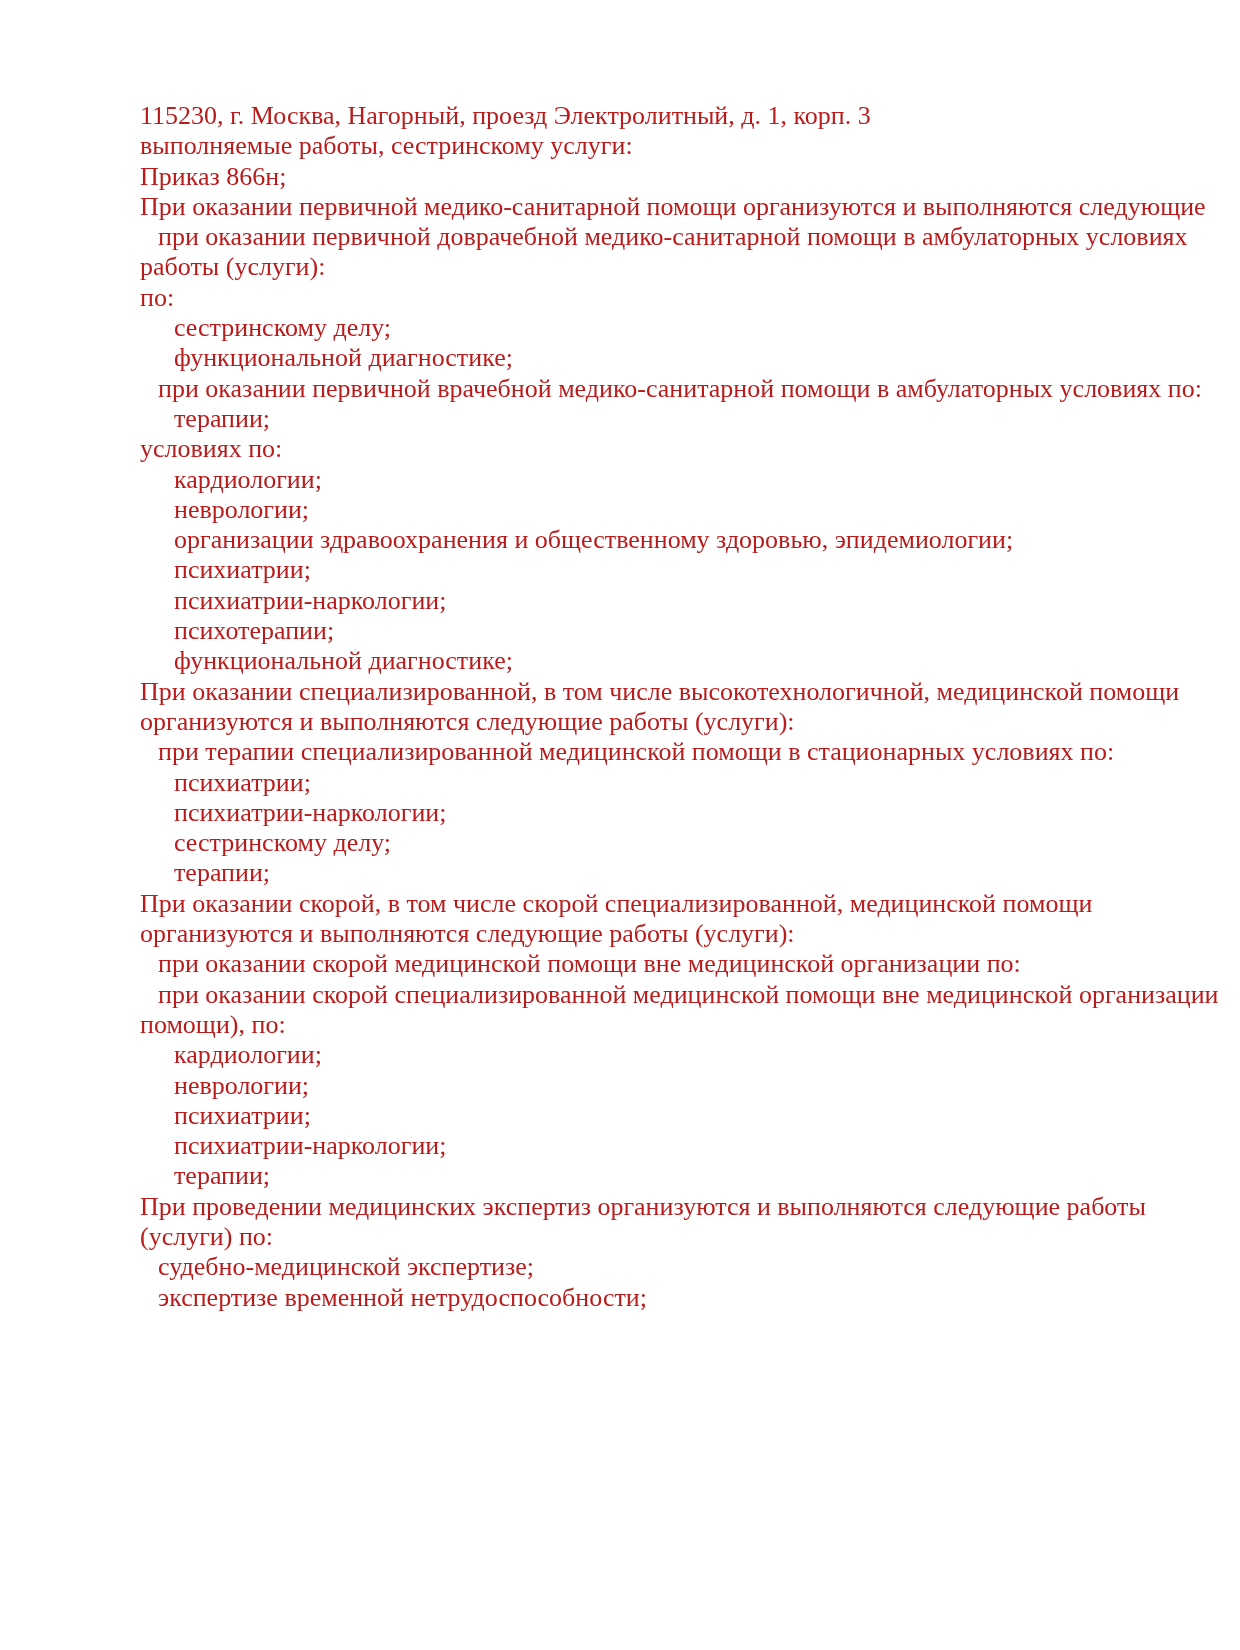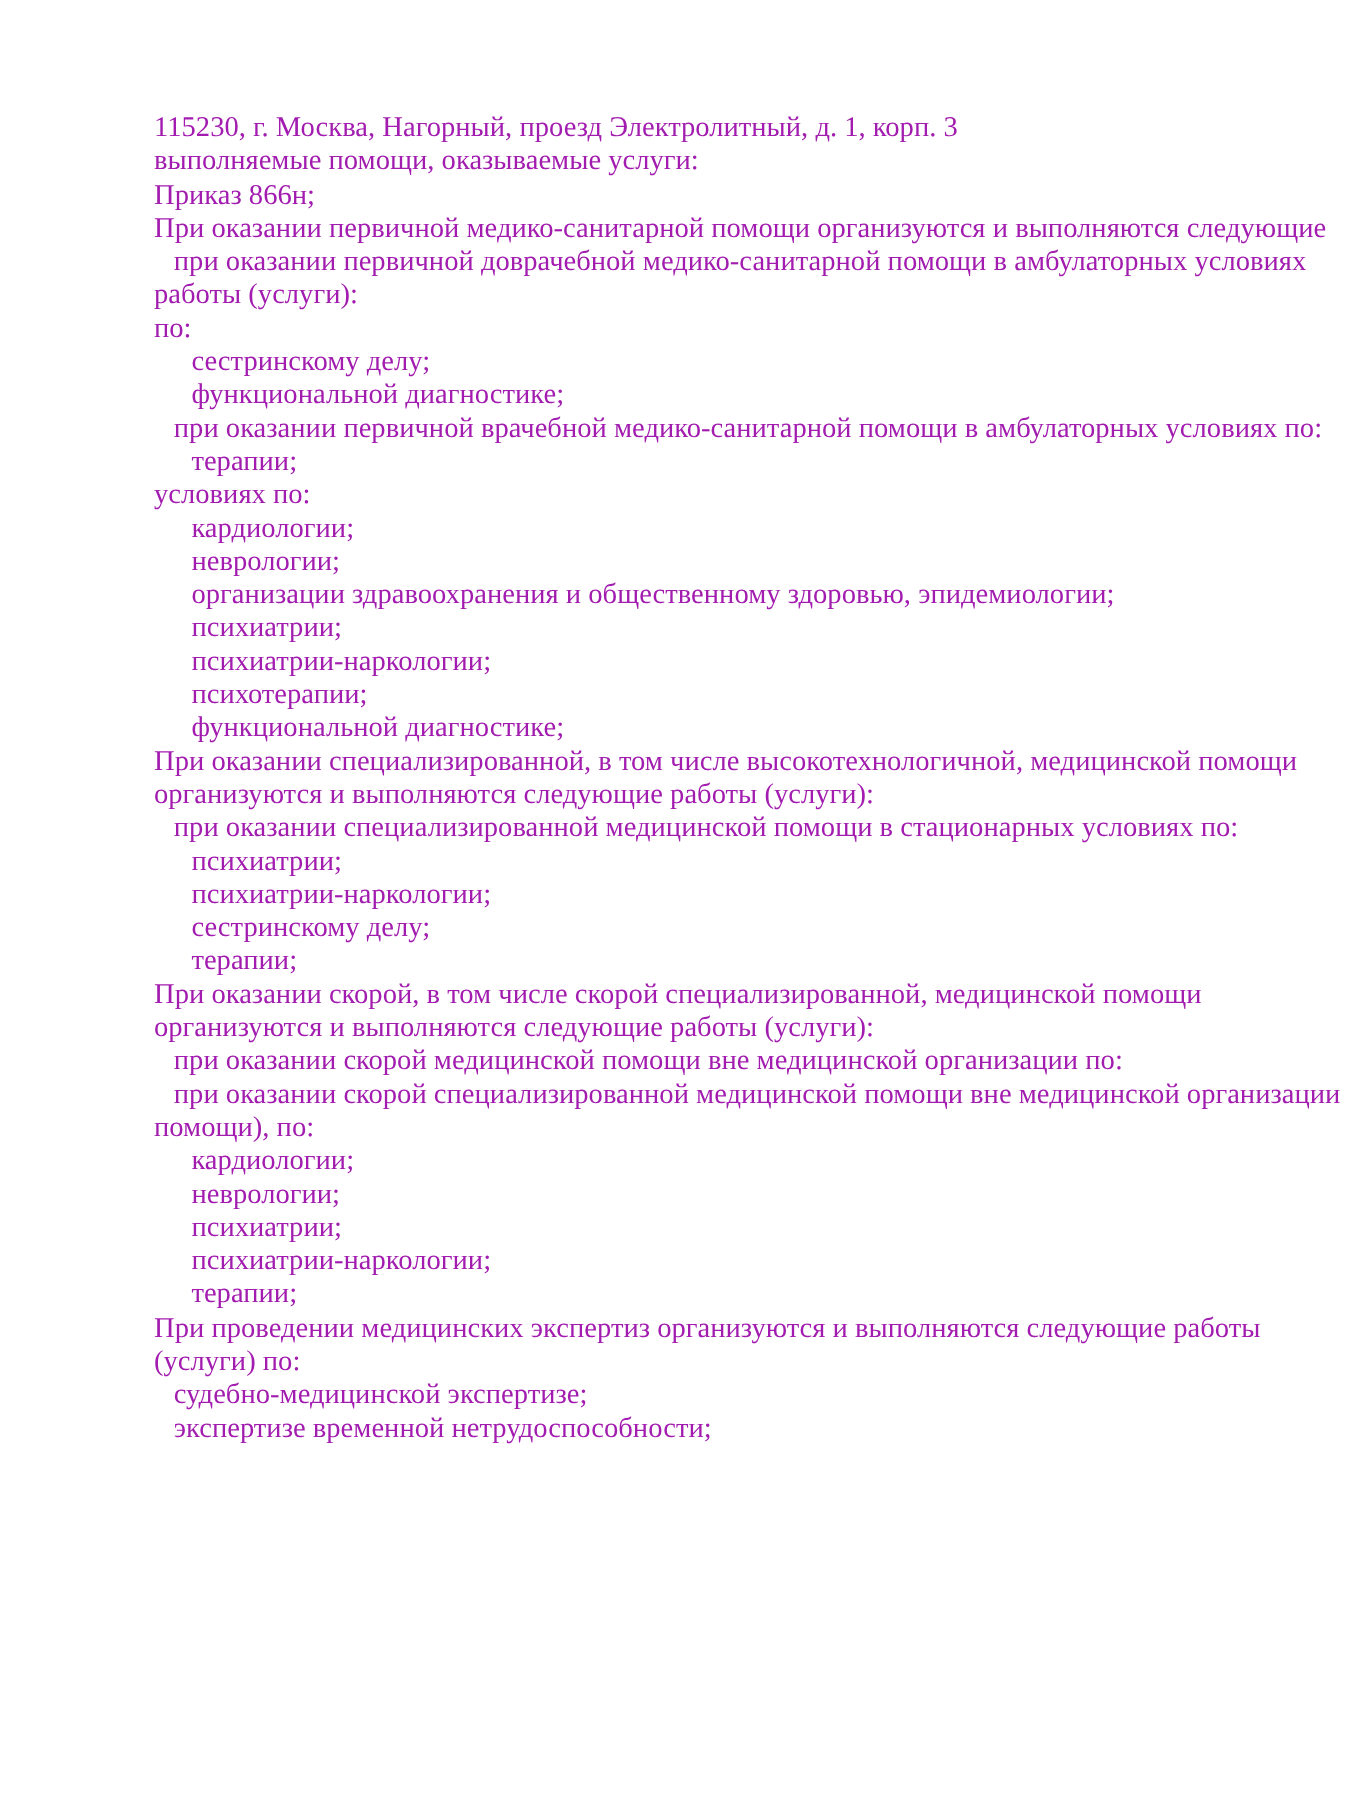--- a/index.html
+++ b/index.html
@@ -17,62 +17,62 @@
     width: 1240px;
     height: 1650px;
     background: #ffffff;
     box-sizing: border-box;
   }
   .doc-text {
     position: absolute;
     top: 101px;
     left: 140px;
     right: 60px;
-    color: #a21caf;
+    color: #b91c1c;
     font-family: "Liberation Serif", "DejaVu Serif", serif;
     font-size: 26px;
     line-height: 30.3px;
     font-weight: 400;
     text-rendering: optimizeLegibility;
   }
   .line {
     white-space: pre;
     height: 30.3px;
   }
   .indent-0 { padding-left: 0; }
   .indent-1 { padding-left: 18px; }
   .indent-2 { padding-left: 34px; }
 </style>
 </head>
 <body>
 
 <div class="page">
   <div class="doc-text" id="doc">
       <div class="line indent-0">115230, г. Москва, Нагорный, проезд Электролитный, д. 1, корп. 3</div>
-      <div class="line indent-0">выполняемые помощи, оказываемые услуги:</div>
+      <div class="line indent-0">выполняемые работы, сестринскому услуги:</div>
       <div class="line indent-0">Приказ 866н;</div>
       <div class="line indent-0">При оказании первичной медико-санитарной помощи организуются и выполняются следующие</div>
       <div class="line indent-1">при оказании первичной доврачебной медико-санитарной помощи в амбулаторных условиях</div>
       <div class="line indent-0">работы (услуги):</div>
       <div class="line indent-0">по:</div>
       <div class="line indent-2">сестринскому делу;</div>
       <div class="line indent-2">функциональной диагностике;</div>
       <div class="line indent-1">при оказании первичной врачебной медико-санитарной помощи в амбулаторных условиях по:</div>
       <div class="line indent-2">терапии;</div>
       <div class="line indent-0">условиях по:</div>
       <div class="line indent-2">кардиологии;</div>
       <div class="line indent-2">неврологии;</div>
       <div class="line indent-2">организации здравоохранения и общественному здоровью, эпидемиологии;</div>
       <div class="line indent-2">психиатрии;</div>
       <div class="line indent-2">психиатрии-наркологии;</div>
       <div class="line indent-2">психотерапии;</div>
       <div class="line indent-2">функциональной диагностике;</div>
       <div class="line indent-0">При оказании специализированной, в том числе высокотехнологичной, медицинской помощи</div>
       <div class="line indent-0">организуются и выполняются следующие работы (услуги):</div>
-      <div class="line indent-1">при оказании специализированной медицинской помощи в стационарных условиях по:</div>
+      <div class="line indent-1">при терапии специализированной медицинской помощи в стационарных условиях по:</div>
       <div class="line indent-2">психиатрии;</div>
       <div class="line indent-2">психиатрии-наркологии;</div>
       <div class="line indent-2">сестринскому делу;</div>
       <div class="line indent-2">терапии;</div>
       <div class="line indent-0">При оказании скорой, в том числе скорой специализированной, медицинской помощи</div>
       <div class="line indent-0">организуются и выполняются следующие работы (услуги):</div>
       <div class="line indent-1">при оказании скорой медицинской помощи вне медицинской организации по:</div>
       <div class="line indent-1">при оказании скорой специализированной медицинской помощи вне медицинской организации</div>
       <div class="line indent-0">помощи), по:</div>
       <div class="line indent-2">кардиологии;</div>

